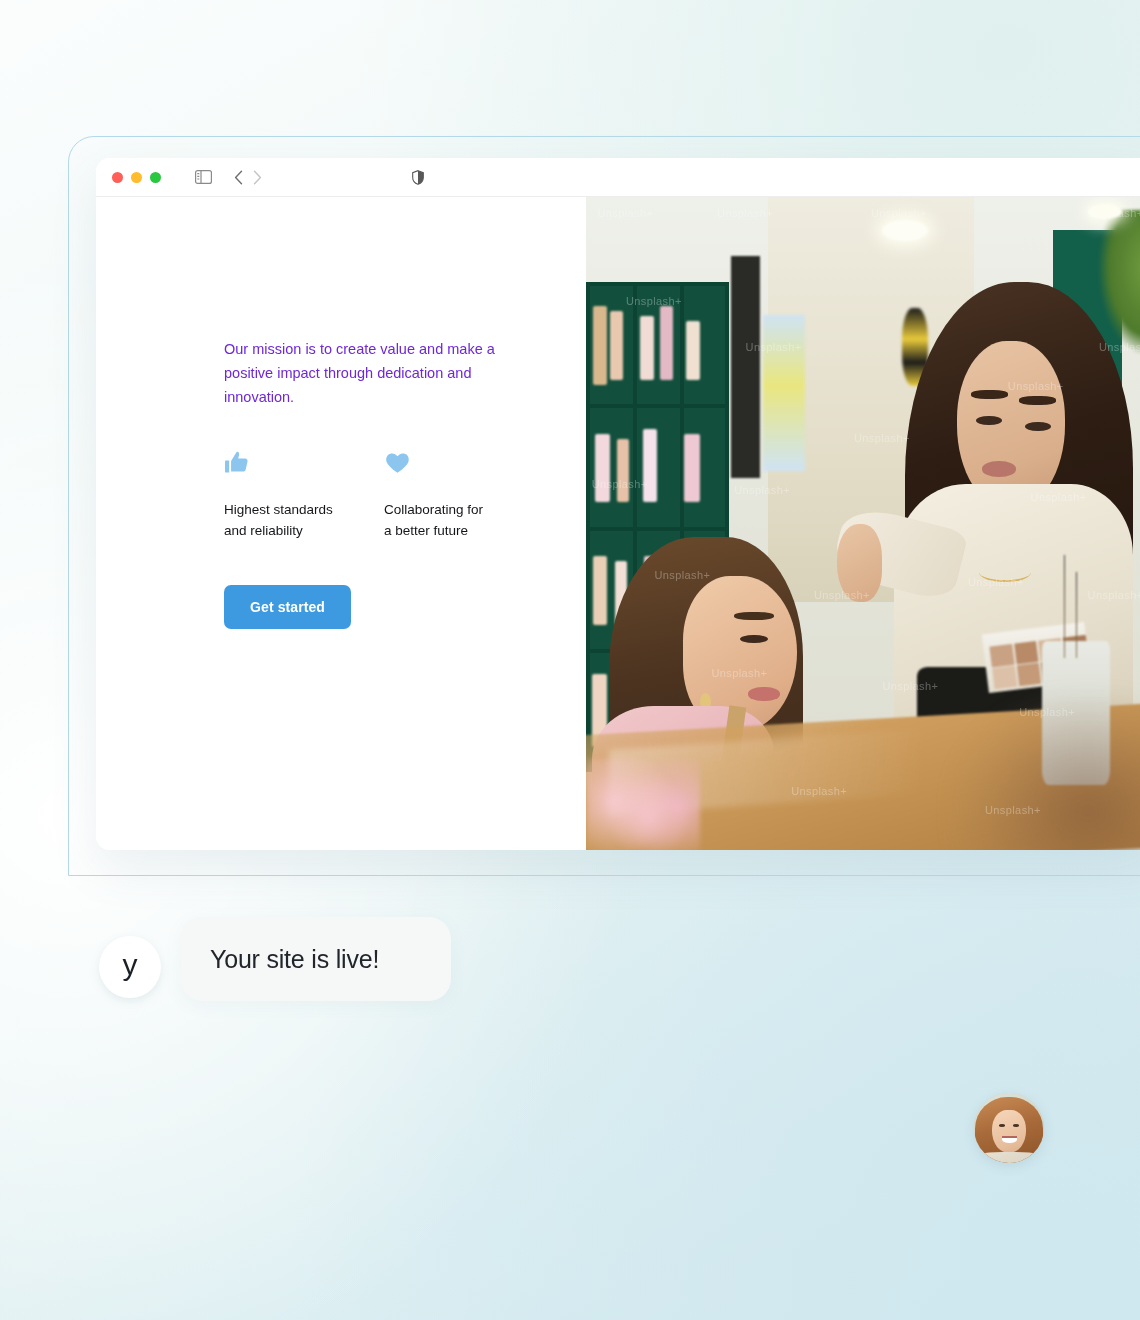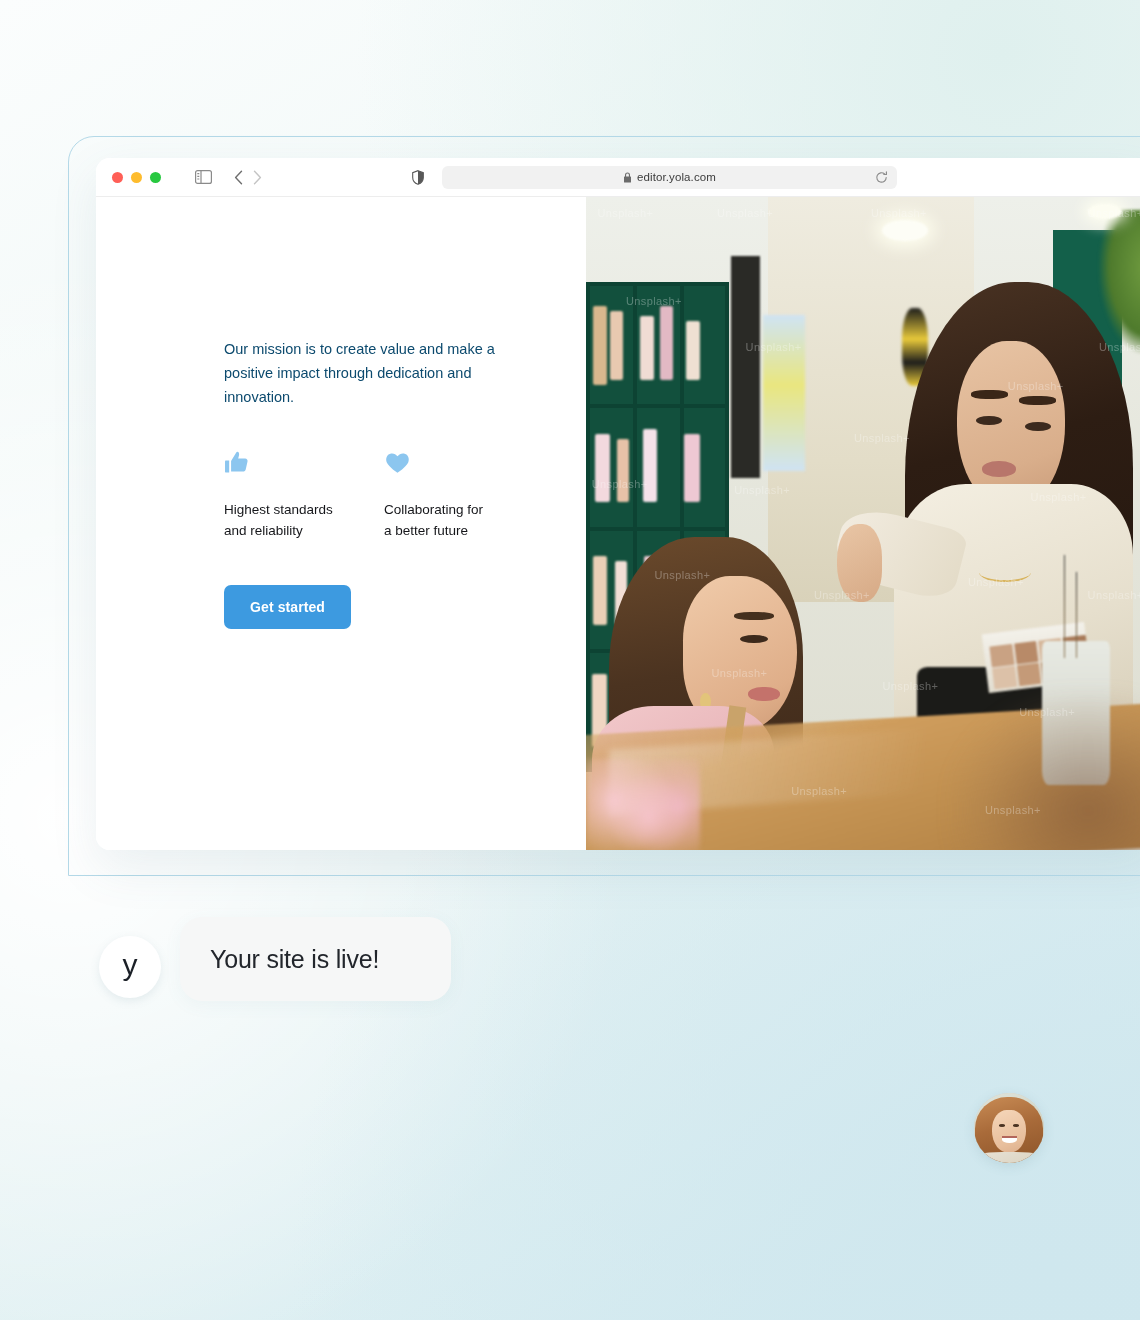--- a/index.html
+++ b/index.html
@@ -122,21 +122,21 @@
     font-weight: 700;
     color: #15161a;
     letter-spacing: -0.8px;
     white-space: pre-line;
   }
 
   #hero-subtext {
     margin-top: 22px;
     font-size: 14.5px;
     line-height: 24px;
-    color: #0c4a6e;
+    color: #6d28d9;
     width: 280px;
   }
 
   #features { margin-top: 40px; display: flex; }
   .feature { width: 163px; }
   .feature-icon { color: #8cc6ef; display: block; height: 30px; }
   .feature-label {
     margin-top: 20px;
     font-size: 13.5px;
     line-height: 21px;
@@ -479,34 +479,20 @@
         </svg>
       </div>
 
       <div class="tb-icon" id="shield-icon-wrap">
         <svg width="12" height="15" viewBox="0 0 12 15" fill="none">
           <path d="M6 0.7 L11.3 2.7 V7.4 C11.3 10.7 8.9 13.2 6 14.3 C3.1 13.2 0.7 10.7 0.7 7.4 V2.7 Z" stroke="currentColor" stroke-width="1.1" fill="none"></path>
           <path d="M6 0.7 L11.3 2.7 V7.4 C11.3 10.7 8.9 13.2 6 14.3 Z" fill="currentColor"></path>
         </svg>
       </div>
 
-      <div id="url-bar">
-        <span id="lock-icon">
-          <svg width="9" height="11" viewBox="0 0 9 11" fill="currentColor">
-            <path d="M2 4.4V3a2.5 2.5 0 1 1 5 0v1.4h.5A.5.5 0 0 1 8 4.9v5a.5.5 0 0 1-.5.5h-6a.5.5 0 0 1-.5-.5v-5a.5.5 0 0 1 .5-.5H2zm1.1 0h2.8V3a1.4 1.4 0 0 0-2.8 0v1.4z"></path>
-          </svg>
-        </span>
-        <span id="url-text">editor.yola.com</span>
-        <span id="reload-icon">
-          <svg width="13" height="13" viewBox="0 0 13 13" fill="none" stroke="currentColor" stroke-width="1.15" stroke-linecap="round">
-            <path d="M11.2 6.5a4.7 4.7 0 1 1-1.6-3.55"></path>
-            <polyline points="11.4,0.9 11.4,3.5 8.8,3.5"></polyline>
-          </svg>
-        </span>
-      </div>
     </div>
 
     <div id="page-content">
 
       <div id="hero-left">
         <div id="hero-copy">
 
 
           <p id="hero-subtext">Our mission is to create value and make a positive impact through dedication and innovation.</p>
 

